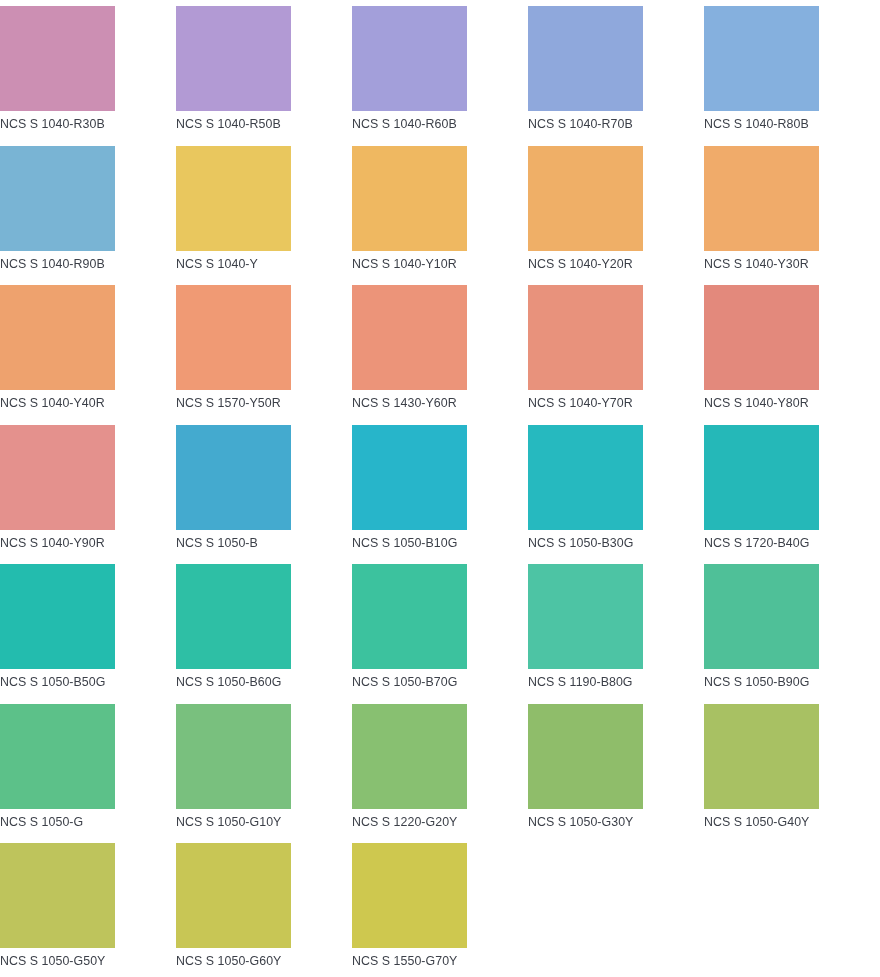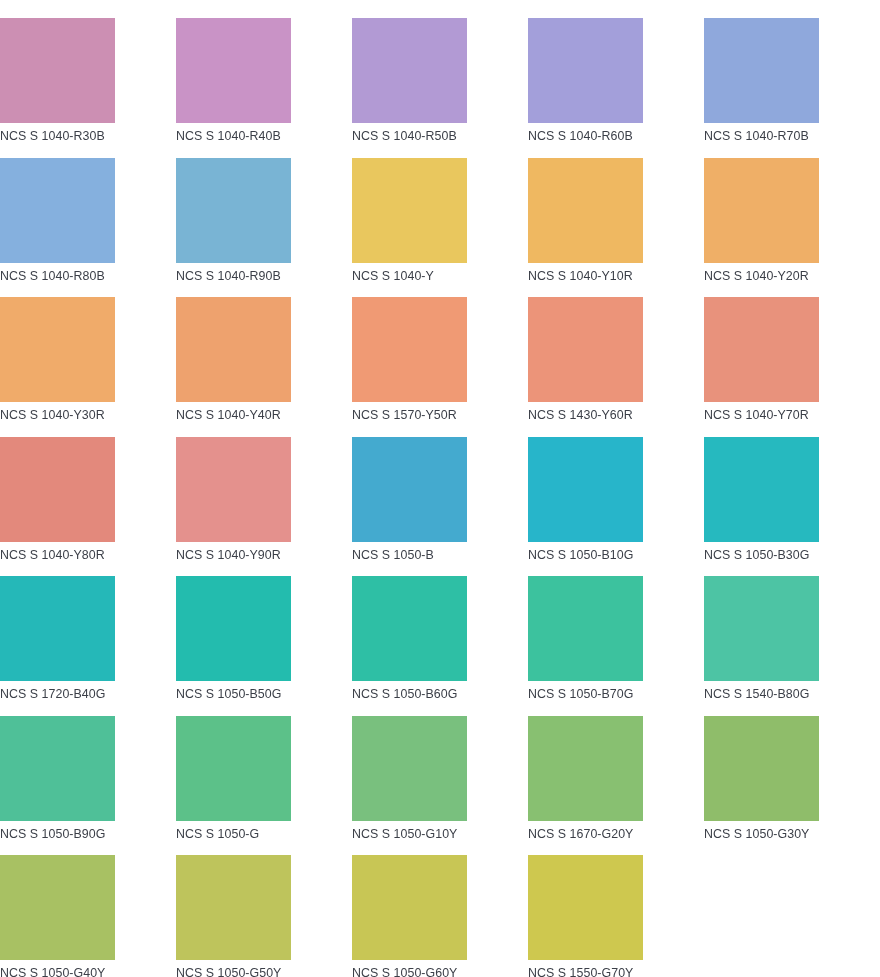--- a/index.html
+++ b/index.html
@@ -11,21 +11,21 @@
     font-family: "Liberation Sans", sans-serif;
     overflow: hidden;
   }
   #swatch-grid {
     width: 880px;
     height: 732px;
     display: grid;
     grid-template-columns: repeat(5, 176px);
     grid-template-rows: repeat(7, 139.57px);
     align-content: start;
-    padding-top: 18px;
+    padding-top: 6px;
   }
   .swatch-cell {
     display: flex;
     flex-direction: column;
     align-items: flex-start;
     width: 176px;
   }
   .swatch-chip {
     width: 115px;
     height: 105px;
@@ -42,24 +42,20 @@
     font-family: "Liberation Sans", sans-serif;
   }
 </style>
 </head>
 <body style="background-color: rgb(255, 255, 255);">
 
 <div id="swatch-grid">
     <div class="swatch-cell">
       <div class="swatch-chip" style="background-color: rgb(204, 143, 179);"></div>
       <div class="swatch-label">NCS S 1040-R30B</div>
-    </div>
-    <div class="swatch-cell">
-      <div class="swatch-chip" style="background-color: rgb(201, 147, 198);"></div>
-      <div class="swatch-label">NCS S 1040-R40B</div>
     </div>
     <div class="swatch-cell">
       <div class="swatch-chip" style="background-color: rgb(178, 154, 212);"></div>
       <div class="swatch-label">NCS S 1040-R50B</div>
     </div>
     <div class="swatch-cell">
       <div class="swatch-chip" style="background-color: rgb(163, 159, 218);"></div>
       <div class="swatch-label">NCS S 1040-R60B</div>
     </div>
     <div class="swatch-cell">
@@ -137,37 +133,37 @@
     <div class="swatch-cell">
       <div class="swatch-chip" style="background-color: rgb(46, 191, 165);"></div>
       <div class="swatch-label">NCS S 1050-B60G</div>
     </div>
     <div class="swatch-cell">
       <div class="swatch-chip" style="background-color: rgb(60, 194, 158);"></div>
       <div class="swatch-label">NCS S 1050-B70G</div>
     </div>
     <div class="swatch-cell">
       <div class="swatch-chip" style="background-color: rgb(77, 196, 164);"></div>
-      <div class="swatch-label">NCS S 1540-B80G</div>
+      <div class="swatch-label">NCS S 1190-B80G</div>
     </div>
     <div class="swatch-cell">
       <div class="swatch-chip" style="background-color: rgb(79, 192, 152);"></div>
       <div class="swatch-label">NCS S 1050-B90G</div>
     </div>
     <div class="swatch-cell">
       <div class="swatch-chip" style="background-color: rgb(92, 193, 137);"></div>
       <div class="swatch-label">NCS S 1050-G</div>
     </div>
     <div class="swatch-cell">
       <div class="swatch-chip" style="background-color: rgb(121, 192, 126);"></div>
       <div class="swatch-label">NCS S 1050-G10Y</div>
     </div>
     <div class="swatch-cell">
       <div class="swatch-chip" style="background-color: rgb(136, 192, 113);"></div>
-      <div class="swatch-label">NCS S 1670-G20Y</div>
+      <div class="swatch-label">NCS S 1220-G20Y</div>
     </div>
     <div class="swatch-cell">
       <div class="swatch-chip" style="background-color: rgb(143, 189, 106);"></div>
       <div class="swatch-label">NCS S 1050-G30Y</div>
     </div>
     <div class="swatch-cell">
       <div class="swatch-chip" style="background-color: rgb(168, 193, 99);"></div>
       <div class="swatch-label">NCS S 1050-G40Y</div>
     </div>
     <div class="swatch-cell">

